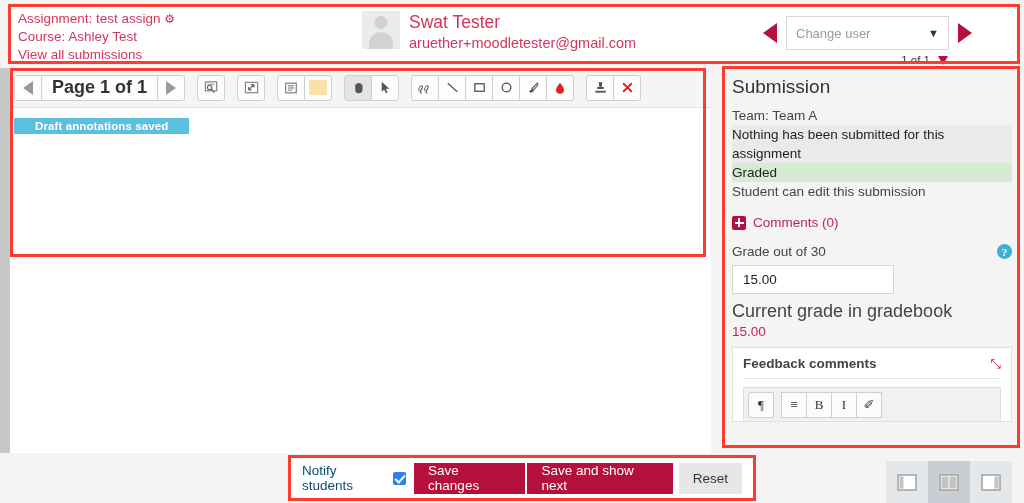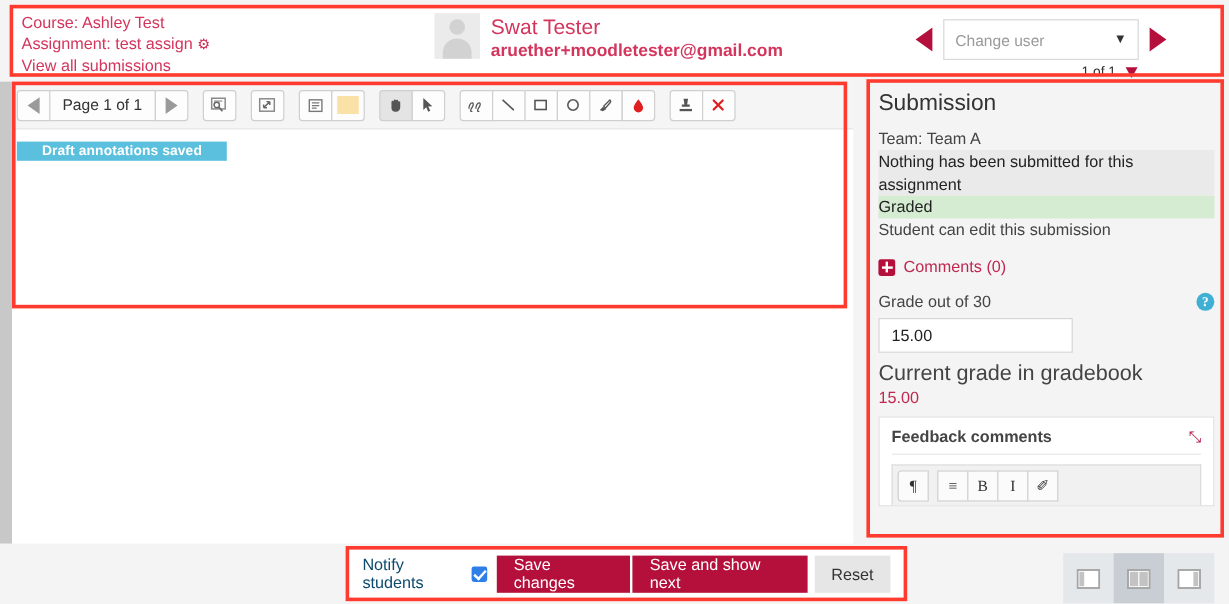--- a/index.html
+++ b/index.html
@@ -35,21 +35,21 @@
   }
   .avatar::before {
     content: ""; position: absolute; left: 50%; top: 5px; width: 13px; height: 13px;
     border-radius: 50%; background: #d2d2d2; transform: translateX(-50%);
   }
   .avatar::after {
     content: ""; position: absolute; left: 50%; top: 21px; width: 24px; height: 18px;
     border-radius: 12px 12px 0 0; background: #d2d2d2; transform: translateX(-50%);
   }
   .uname { color: #d3355c; font-size: 17.5px; line-height: 22px; white-space: nowrap; }
-  .uemail { color: #d3355c; font-size: 14.5px; line-height: 20px; white-space: nowrap; font-weight: bold; }
+  .uemail { color: #d3355c; font-size: 14.5px; line-height: 20px; white-space: nowrap; }
   .hdr-right {
     margin-left: auto; display: flex; flex-direction: column; align-items: flex-end;
     padding-top: 8px; padding-right: 38px;
   }
   .user-nav { display: flex; align-items: center; gap: 9px; }
   .tri { width: 0; height: 0; border-top: 10px solid transparent; border-bottom: 10px solid transparent; }
   .tri-l { border-right: 14px solid #b5103c; }
   .tri-r { border-left: 14px solid #b5103c; }
   .change-user {
     width: 163px; height: 29px; border: 1px solid #d8d8d8; background: #fff;
@@ -75,21 +75,21 @@
   .tbtn {
     height: 26px; min-width: 28px; background: #fdfdfd; border: 1px solid #cfcfcf;
     display: flex; align-items: center; justify-content: center; color: #777;
     font-size: 12px; cursor: pointer;
   }
   .tgroup .tbtn { border-radius: 0; margin-left: -1px; }
   .tgroup .tbtn:first-child { border-radius: 3px 0 0 3px; margin-left: 0; }
   .tgroup .tbtn:last-child { border-radius: 0 3px 3px 0; }
   .tbtn.solo { border-radius: 3px; margin-left: 0; }
   .tbtn.active { background: #e4e4e4; }
-  .page-label { padding: 0 10px; font-size: 13px; color: #333; }
+  .page-label { padding: 0 10px; font-size: 18px; color: #333; font-weight: bold; }
   .arrow-l { width: 0; height: 0; border-top: 7px solid transparent; border-bottom: 7px solid transparent; border-right: 10px solid #9a9a9a; }
   .arrow-r { width: 0; height: 0; border-top: 7px solid transparent; border-bottom: 7px solid transparent; border-left: 10px solid #9a9a9a; }
   .swatch { width: 18px; height: 15px; background: #fae1a8; }
   .viewer-body { position: relative; height: 344px; background: #fff; padding: 8px 0 0 4px; }
   .draft-badge {
     display: inline-block; background: #5bc0de; color: #fff; font-size: 11.5px; font-weight: bold;
     padding: 2px 21px; letter-spacing: .1px;
   }
 
   
@@ -167,22 +167,22 @@
   .lt.active { background: #c8ced4; }
   .lt svg { display: block; }
 </style>
 </head>
 <body>
 
 <div class="page">
 
   <div class="header">
     <div class="hdr-left">
+      <a href="#"><span>Assignment: test assign</span> <span class="gear">⚙</span></a>
       <a href="#">Course: Ashley Test</a>
-      <a href="#"><span>Assignment: test assign</span> <span class="gear">⚙</span></a>
       <a href="#">View all submissions</a>
     </div>
 
     <div class="hdr-user">
       <div class="avatar"></div>
       <div>
         <div class="uname">Swat Tester</div>
         <div class="uemail">aruether+moodletester@gmail.com</div>
       </div>
     </div>

